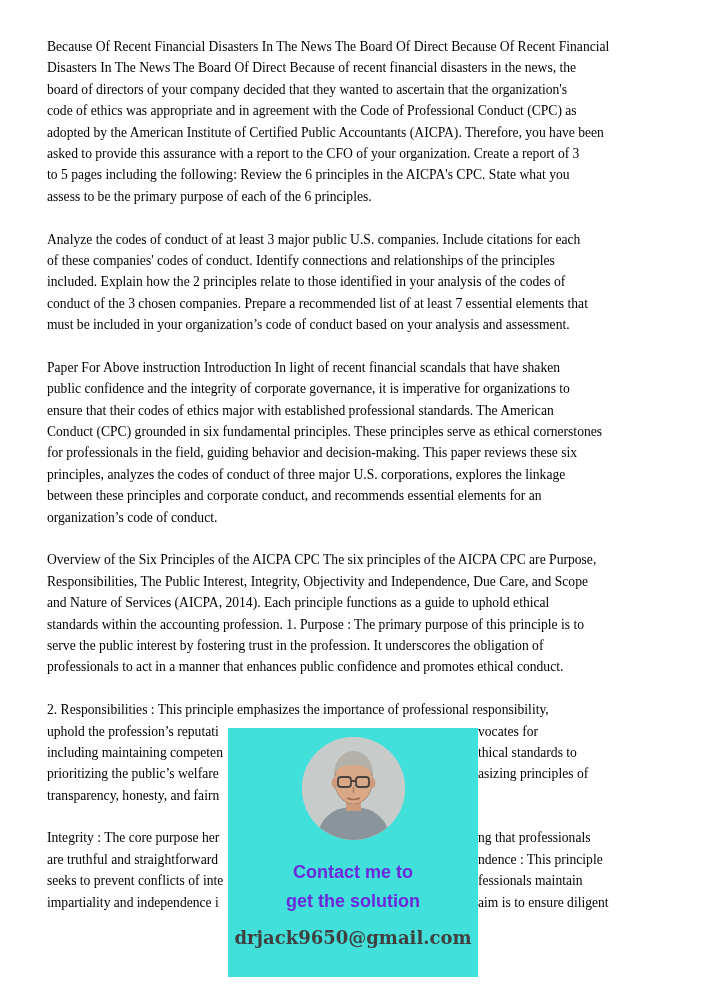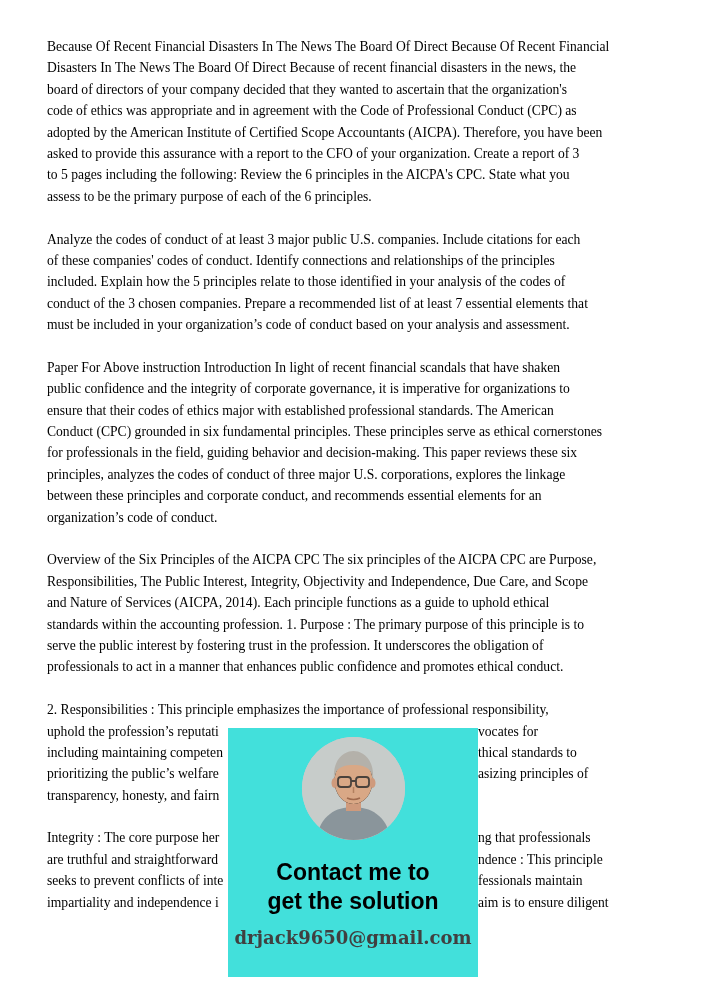--- a/index.html
+++ b/index.html
@@ -34,23 +34,23 @@
     width:103px; height:103px;
     border-radius:50%;
     margin:9px auto 0 auto;
     overflow:hidden;
     background:#c9cdcc;
   }
   .photo-circle svg { display:block; width:103px; height:103px; }
   .promo-line {
     font-family:"Liberation Sans","DejaVu Sans",sans-serif;
     font-weight:700;
-    font-size:23px;
+    font-size:18px;
     line-height:29px;
-    color:#000000;
+    color:#6d28d9;
   }
   .promo-line.first { margin-top:18px; }
   .promo-email {
     font-family:"DejaVu Serif","Liberation Serif",serif;
     font-weight:700;
     font-size:18px;
     color:#404040;
     margin-top:11px;
   }
 </style>
@@ -58,29 +58,29 @@
 <body>
 
 <div class="page">
 
   <div class="text-col" id="text-col">
       <div class="paragraph">
         <div class="line">Because Of Recent Financial Disasters In The News The Board Of Direct Because Of Recent Financial</div>
         <div class="line">Disasters In The News The Board Of Direct Because of recent financial disasters in the news, the</div>
         <div class="line">board of directors of your company decided that they wanted to ascertain that the organization's</div>
         <div class="line">code of ethics was appropriate and in agreement with the Code of Professional Conduct (CPC) as</div>
-        <div class="line">adopted by the American Institute of Certified Scope Accountants (AICPA). Therefore, you have been</div>
+        <div class="line">adopted by the American Institute of Certified Public Accountants (AICPA). Therefore, you have been</div>
         <div class="line">asked to provide this assurance with a report to the CFO of your organization. Create a report of 3</div>
         <div class="line">to 5 pages including the following: Review the 6 principles in the AICPA's CPC. State what you</div>
         <div class="line">assess to be the primary purpose of each of the 6 principles.</div>
       </div>
       <div class="paragraph">
         <div class="line">Analyze the codes of conduct of at least 3 major public U.S. companies. Include citations for each</div>
         <div class="line">of these companies' codes of conduct. Identify connections and relationships of the principles</div>
-        <div class="line">included. Explain how the 5 principles relate to those identified in your analysis of the codes of</div>
+        <div class="line">included. Explain how the 2 principles relate to those identified in your analysis of the codes of</div>
         <div class="line">conduct of the 3 chosen companies. Prepare a recommended list of at least 7 essential elements that</div>
         <div class="line">must be included in your organization’s code of conduct based on your analysis and assessment.</div>
       </div>
       <div class="paragraph">
         <div class="line">Paper For Above instruction Introduction In light of recent financial scandals that have shaken</div>
         <div class="line">public confidence and the integrity of corporate governance, it is imperative for organizations to</div>
         <div class="line">ensure that their codes of ethics major with established professional standards. The American</div>
         <div class="line">Conduct (CPC) grounded in six fundamental principles. These principles serve as ethical cornerstones</div>
         <div class="line">for professionals in the field, guiding behavior and decision-making. This paper reviews these six</div>
         <div class="line">principles, analyzes the codes of conduct of three major U.S. corporations, explores the linkage</div>

